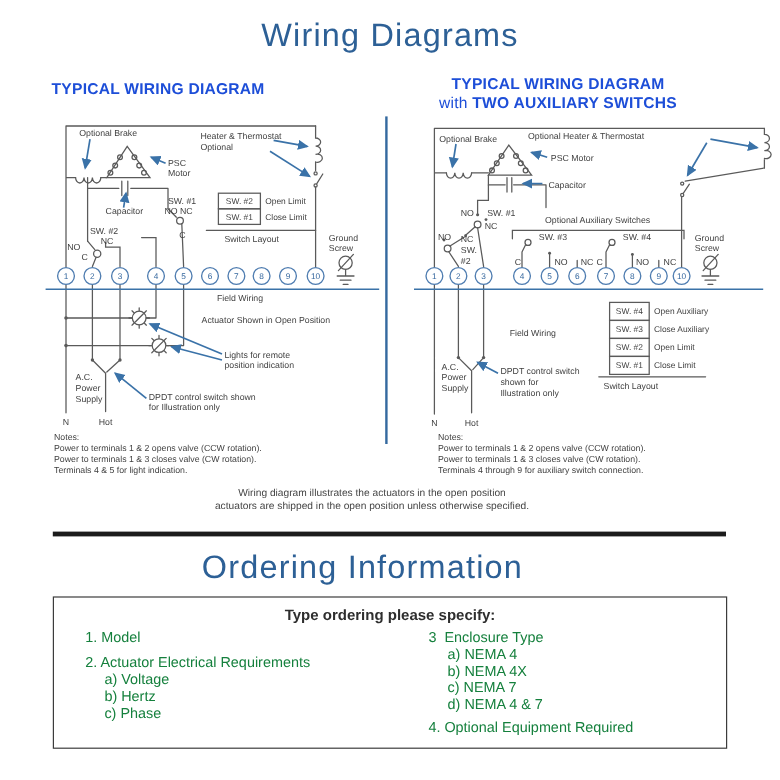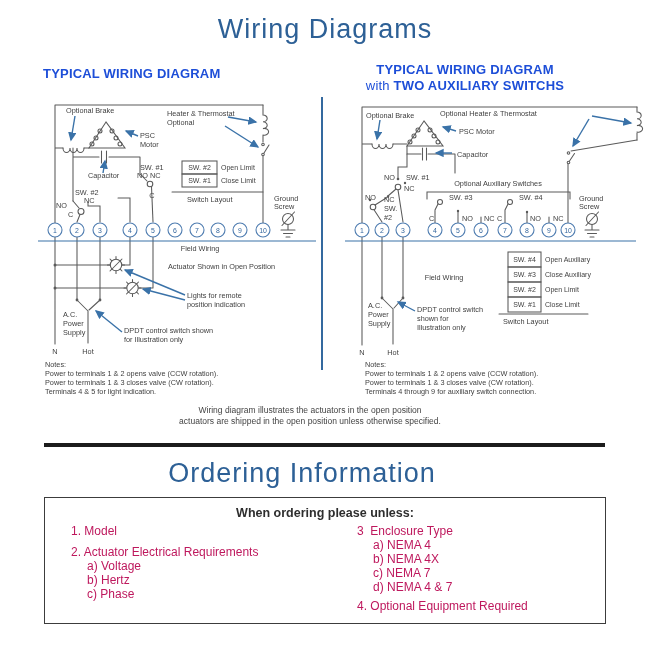--- a/index.html
+++ b/index.html
@@ -22,21 +22,21 @@
   .tn{font-size:6.9px;fill:#35679e}
   .sm{font-size:7px}
   #caption{top:405px;left:0;width:620px;text-align:center;font-size:8.5px;
       line-height:10.5px;color:#444}
   #thick-rule{top:443px;left:44px;width:561px;height:4px;background:#1c1c1c}
   #ordering-title{top:458px;left:0;width:604px;text-align:center;font-size:27px;
       letter-spacing:1px;color:#2d6096}
   #ordering-box{top:497px;left:44px;width:560px;height:125px;border:1.5px solid #3c3c3c}
   #ordering-heading{top:8px;left:0;width:100%;text-align:center;font-size:12.5px;
       font-weight:bold;color:#2e2e2e}
-  .ord-col{font-size:12px;color:#be185d;line-height:13px}
+  .ord-col{font-size:12px;color:#15803d;line-height:13px}
   #ord-col1{top:27px;left:26px}
   #ord-col2{top:27px;left:312px}
   .ord-item{white-space:pre-wrap}
   .mb8{margin-bottom:8px}.mb1{margin-bottom:1px}.ml16{margin-left:16px}.mt6{margin-top:6px}
 </style>
 </head>
 <body>
 
 <div class="abs" id="page-title">Wiring Diagrams</div>
 
@@ -392,21 +392,21 @@
 <div class="abs" id="caption">
   <div>Wiring diagram illustrates the actuators in the open position</div>
   <div>actuators are shipped in the open position unless otherwise specified.</div>
 </div>
 
 <div class="abs" id="thick-rule"></div>
 
 <div class="abs" id="ordering-title">Ordering Information</div>
 
 <div class="abs" id="ordering-box">
-  <div class="abs" id="ordering-heading">When ordering please unless:</div>
+  <div class="abs" id="ordering-heading">Type ordering please specify:</div>
   <div class="abs ord-col" id="ord-col1">
     <div class="ord-item mb8">1. Model</div>
     <div class="ord-item mb1">2. Actuator Electrical Requirements</div>
     <div class="ord-item mb1 ml16">a) Voltage</div>
     <div class="ord-item mb1 ml16">b) Hertz</div>
     <div class="ord-item ml16">c) Phase</div>
   </div>
   <div class="abs ord-col" id="ord-col2">
     <div class="ord-item mb1">3  Enclosure Type</div>
     <div class="ord-item mb1 ml16">a) NEMA 4</div>

